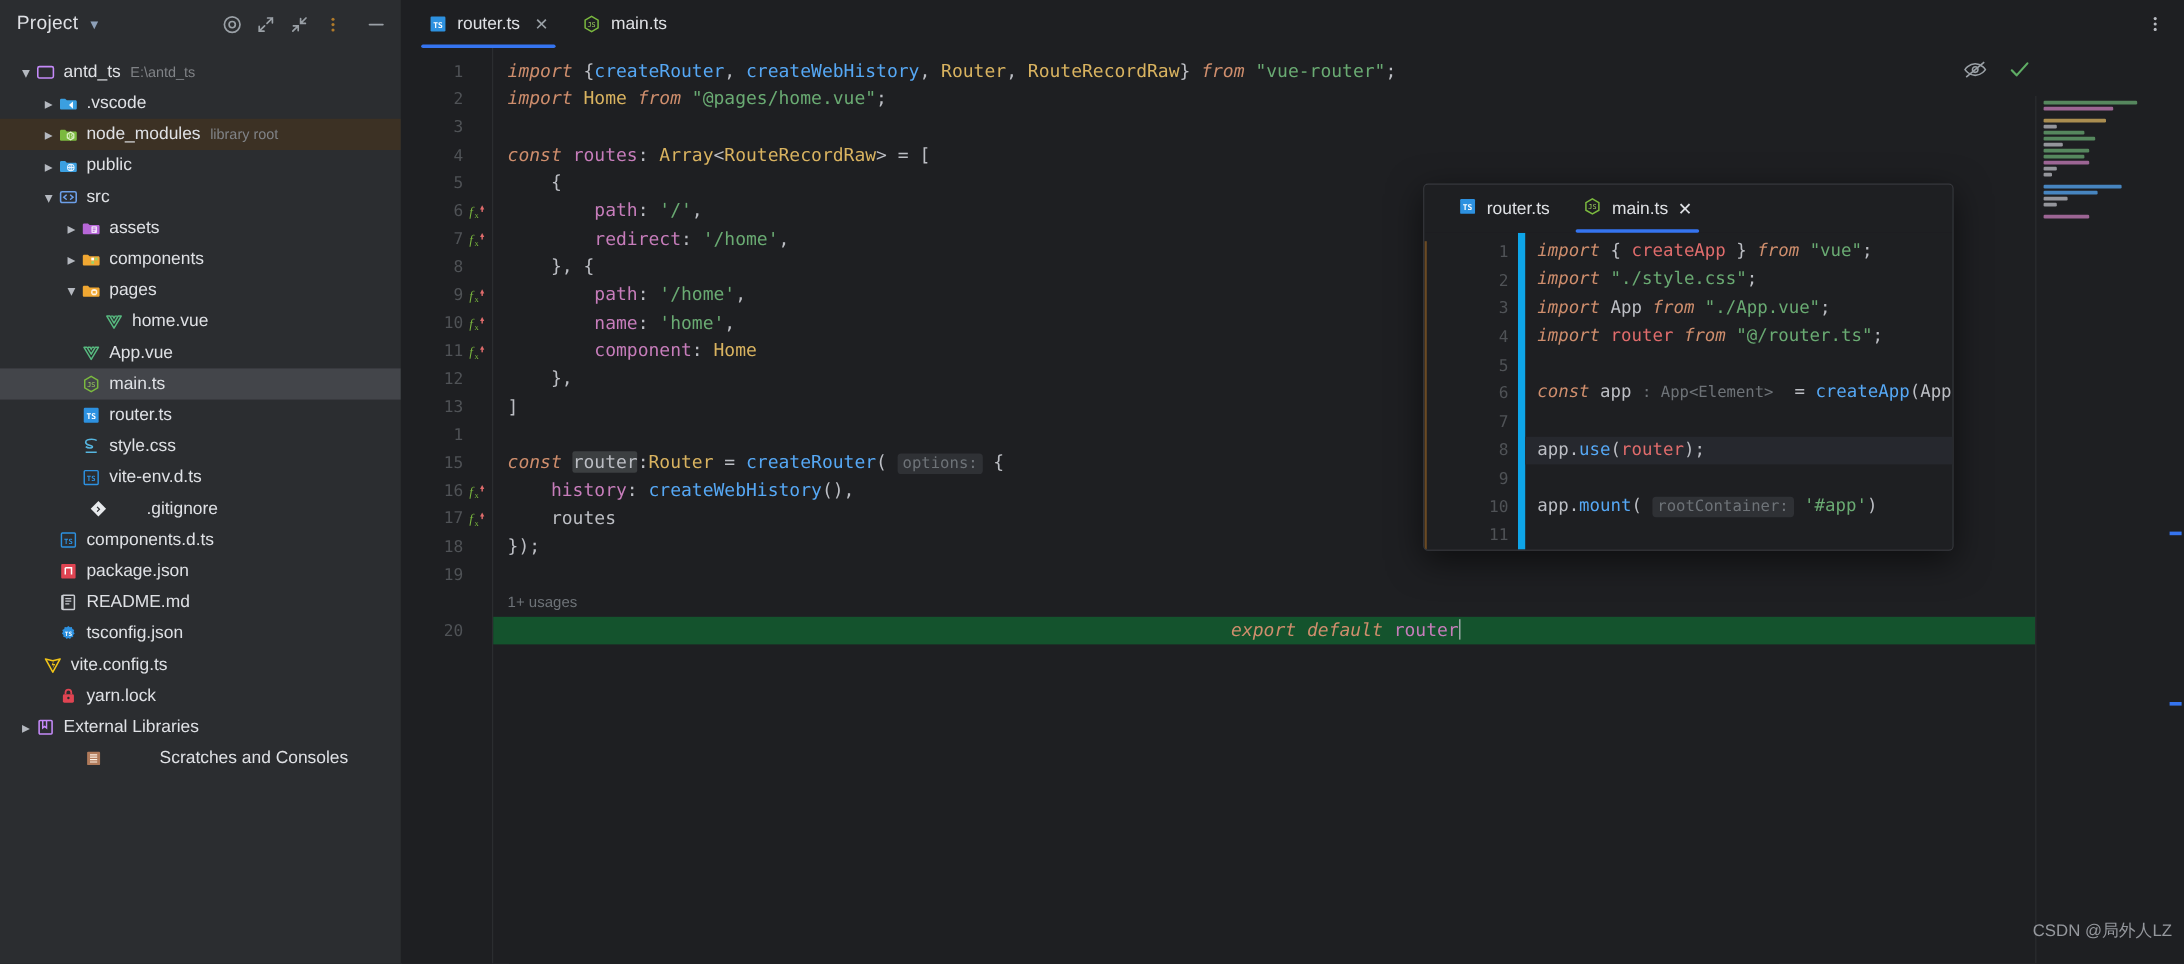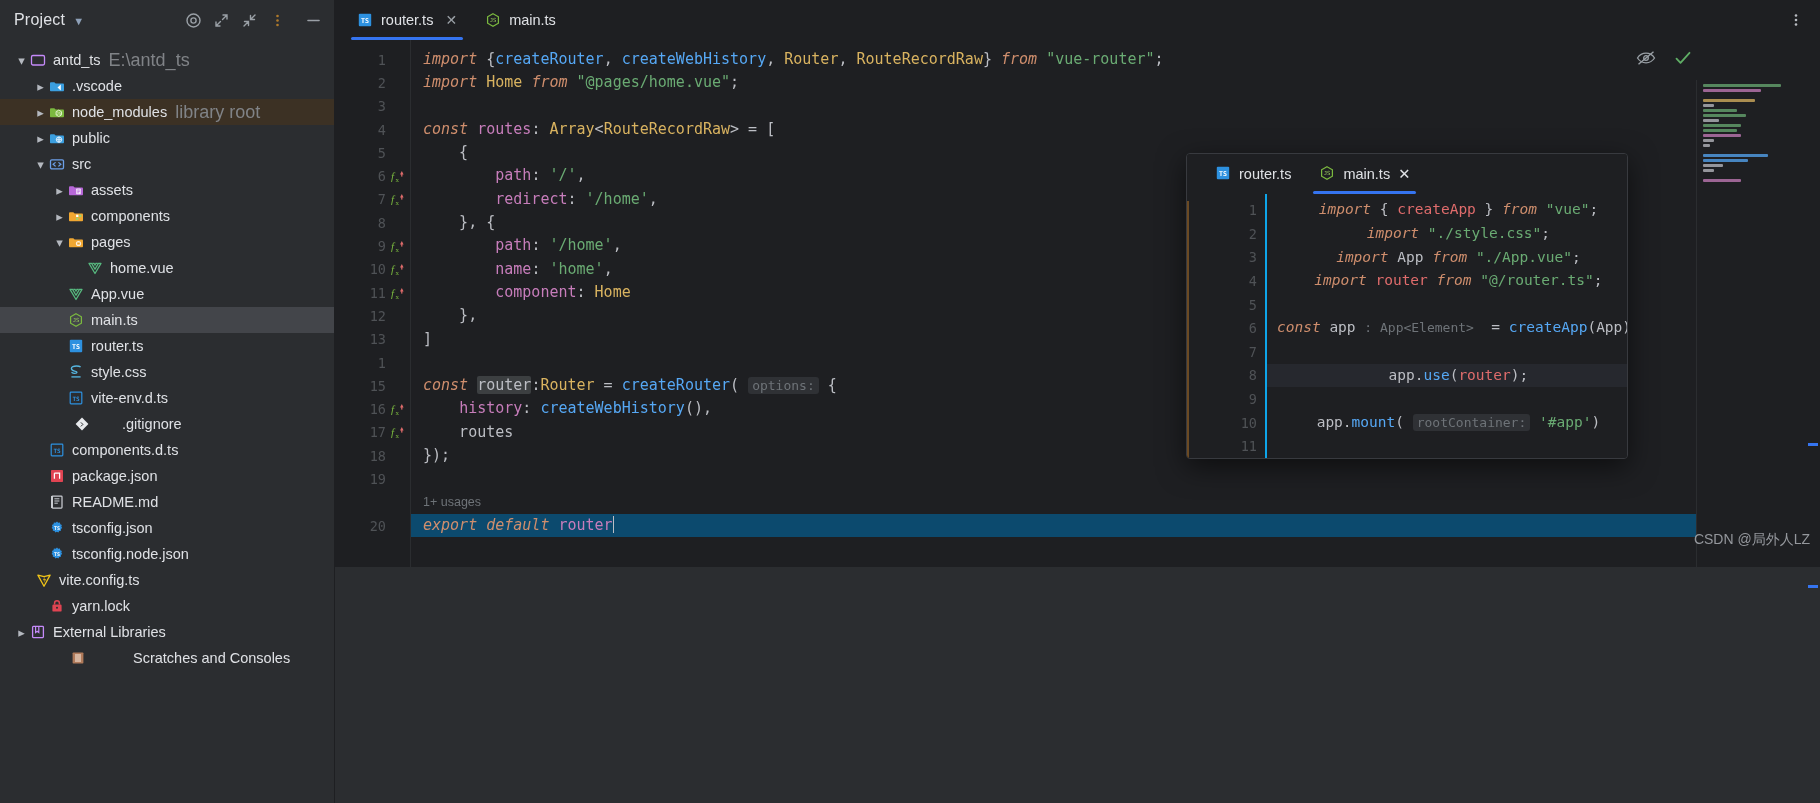--- a/index.html
+++ b/index.html
@@ -2,21 +2,21 @@
 <html><head>
 <meta charset="utf-8">
 <style>
   * { box-sizing: border-box; margin: 0; padding: 0; }
   html, body {
     width: 1820px; height: 803px;
     background: #2b2d30;
     font-family: "Liberation Sans", sans-serif;
     overflow: hidden;
   }
-  .app { position: relative; width: 1820px; height: 567px; display: flex; background: #2b2d30; }
+  .app { position: relative; width: 1820px; height: 803px; display: flex; background: #2b2d30; }
 
   
   .sidebar {
     width: 335px; height: 803px;
     background: #2b2d30;
     border-right: 1px solid #1e1f22;
     display: flex; flex-direction: column;
     flex: 0 0 335px;
     position: relative;
   }
@@ -36,21 +36,21 @@
     display: flex; align-items: center; height: 26px; padding-right: 6px;
     white-space: nowrap; cursor: default; position: relative;
   }
   .row.sel-blue { background: #43454a; }
   .row.sel-brown { background: #3c3124; }
   .arrow { width: 15px; flex: 0 0 15px; text-align: center; color: #b4b8bf; font-size: 10px; }
   .arrow.empty { color: transparent; }
   .ico { width: 18px; flex: 0 0 18px; margin-right: 6px; display: flex; align-items: center; justify-content: center; }
   .ico svg { display: block; }
   .lbl { color: #dfe1e5; }
-  .sublbl { color: #808387; margin-left: 8px; font-size: 18px; }
+  .sublbl { color: #808387; margin-left: 8px; font-size: 12px; }
 
   
   .editor-area { flex: 1 1 auto; position: relative; background: #1e1f22; display:flex; flex-direction:column; }
   .tabbar {
     height: 40px; background: #1e1f22; display: flex; align-items: stretch;
     border-bottom: 0px; position: relative; padding-left: 8px;
   }
   .tab {
     display: flex; align-items: center; gap: 8px; padding: 0 14px;
     color: #dfe1e5; font-size: 14.5px; cursor: pointer; position: relative;
@@ -74,21 +74,21 @@
     padding-right: 6px; gap: 5px;
   }
   .gnum { color: #4f5256; font-size: 13.5px; font-family: "DejaVu Sans Mono", monospace; }
   .gfx { width: 13px; height: 14px; }
   .code-col {
     flex: 1 1 auto; position: relative; padding-top: 8px;
     border-left: 1px solid #2b2d30;
     font-family: "DejaVu Sans Mono", monospace; font-size: 15px;
   }
   .cline { height: 23.3px; line-height: 23.3px; padding-left: 12px; white-space: pre; color: #bcbec4; }
-  .cline.caret-line { background: #0c4a6e; }
+  .cline.caret-line { background: #14532d; text-align: center; }
   .usage-hint { height: 23.3px; line-height: 23.3px; padding-left: 12px; color: #6e7378; font-size: 12.5px;
                 font-family: "Liberation Sans", sans-serif; }
 
   
   .kw { color: #cf8e6d; font-style: italic; }
   .fn { color: #56a8f5; }
   .cls { color: #d9b360; }
   .str { color: #6aab73; }
   .prop { color: #c77dbb; }
   .plain { color: #bcbec4; }
@@ -113,21 +113,21 @@
     background: #1e1f22; border: 1px solid #383a3f; border-radius: 4px;
     box-shadow: 0 8px 28px rgba(0,0,0,.55); overflow: hidden; display:flex; flex-direction:column;
   }
   .popup .ptabbar { height: 47px; background: #1e1f22; display:flex; align-items:stretch; padding-left: 14px; position: relative; }
   .popup .ptab { display:flex; align-items:center; gap:8px; padding: 0 14px; color:#dfe1e5; font-size:14.5px; position:relative; cursor:pointer; }
   .popup .ptab.active::after { content:""; position:absolute; left:8px; right:8px; bottom:0; height:3px; background:#3574f0; border-radius:2px; }
   .popup .pbody { flex: 1 1 auto; display:flex; background:#1e1f22; }
   .popup .pgutter { width: 78px; flex: 0 0 78px; padding-top: 4px; }
   .popup .pgline { height: 23.6px; display:flex; align-items:center; justify-content:flex-end; padding-right: 8px; }
   .popup .pgnum { color:#4f5256; font-size:13.5px; font-family:"DejaVu Sans Mono", monospace; }
-  .popup .pcode { flex:1 1 auto; padding-top:4px; border-left:2px solid #0ea5e9; font-family:"DejaVu Sans Mono", monospace; font-size:14.5px;text-align:center; }
+  .popup .pcode { flex:1 1 auto; padding-top:4px; border-left:6px solid #0ea5e9; font-family:"DejaVu Sans Mono", monospace; font-size:14.5px; }
   .popup .pcline { height:23.6px; line-height:23.6px; padding-left:10px; white-space:pre; color:#bcbec4; }
   .popup .pcline.hl { background:#26282e; }
   .popup .porange { position:absolute; left:0; top:47px; bottom:0; width:2px; background:#6b4a23; }
 
   
   .watermark { position:absolute; right: 10px; bottom: 18px; color:#a9acb2; font-size: 14px; opacity:.85; }
 </style>
 </head>
 <body>
 
@@ -359,30 +359,20 @@
         <div class="row " style="padding-left: 33px;">
           <span class="arrow empty" style="font-size: 13px;"></span>
           <span class="ico">
             <svg width="16" height="16" viewBox="0 0 16 16">
               <path d="M8 1.6l1.2 1.2 1.7-.3.4 1.7 1.6.7-.6 1.6.9 1.5-1.3 1.1.1 1.7-1.7.2-.9 1.5-1.5-.8-1.5.8-.9-1.5-1.7-.2.1-1.7-1.3-1.1.9-1.5-.6-1.6 1.6-.7.4-1.7 1.7.3z" fill="#2d91e0"></path>
               <text x="8" y="10.2" font-size="5" fill="#fff" text-anchor="middle" font-family="monospace" font-weight="bold">TS</text>
             </svg>
           </span>
           <span class="lbl">tsconfig.json</span>
         </div>
-        <div class="row " style="padding-left: 33px;">
-          <span class="arrow empty" style="font-size: 13px;"></span>
-          <span class="ico">
-            <svg width="16" height="16" viewBox="0 0 16 16">
-              <path d="M8 1.6l1.2 1.2 1.7-.3.4 1.7 1.6.7-.6 1.6.9 1.5-1.3 1.1.1 1.7-1.7.2-.9 1.5-1.5-.8-1.5.8-.9-1.5-1.7-.2.1-1.7-1.3-1.1.9-1.5-.6-1.6 1.6-.7.4-1.7 1.7.3z" fill="#2d91e0"></path>
-              <text x="8" y="10.2" font-size="5" fill="#fff" text-anchor="middle" font-family="monospace" font-weight="bold">TS</text>
-            </svg>
-          </span>
-          <span class="lbl">tsconfig.node.json</span>
-        </div>
         <div class="row " style="padding-left: 20px;">
           <span class="arrow empty" style="font-size: 13px;"></span>
           <span class="ico">
             <svg width="16" height="16" viewBox="0 0 16 16">
               <path d="M1.9 3.1L8 14.2l6.1-11.1-6.1 1.5z" fill="none" stroke="#f0c418" stroke-width="1.3" stroke-linejoin="round"></path>
               <path d="M8.7 4.5L7 8.3h1.8l-1.2 3.2 2.5-4.2H8.3z" fill="#f0c418"></path>
             </svg>
           </span>
           <span class="lbl">vite.config.ts</span>
         </div>

